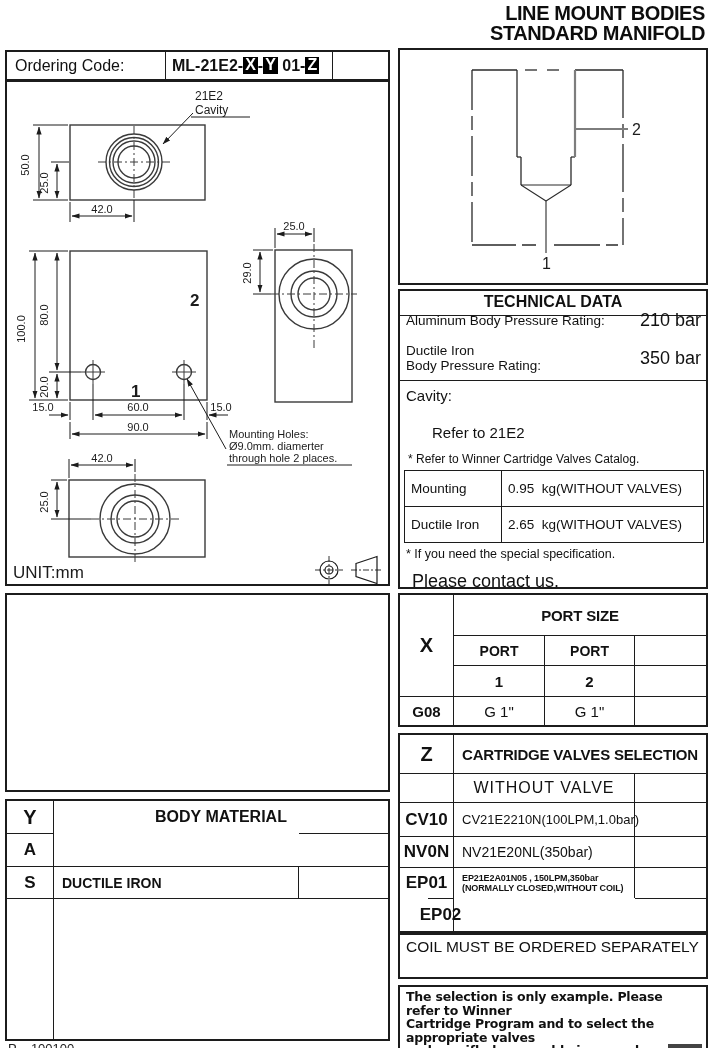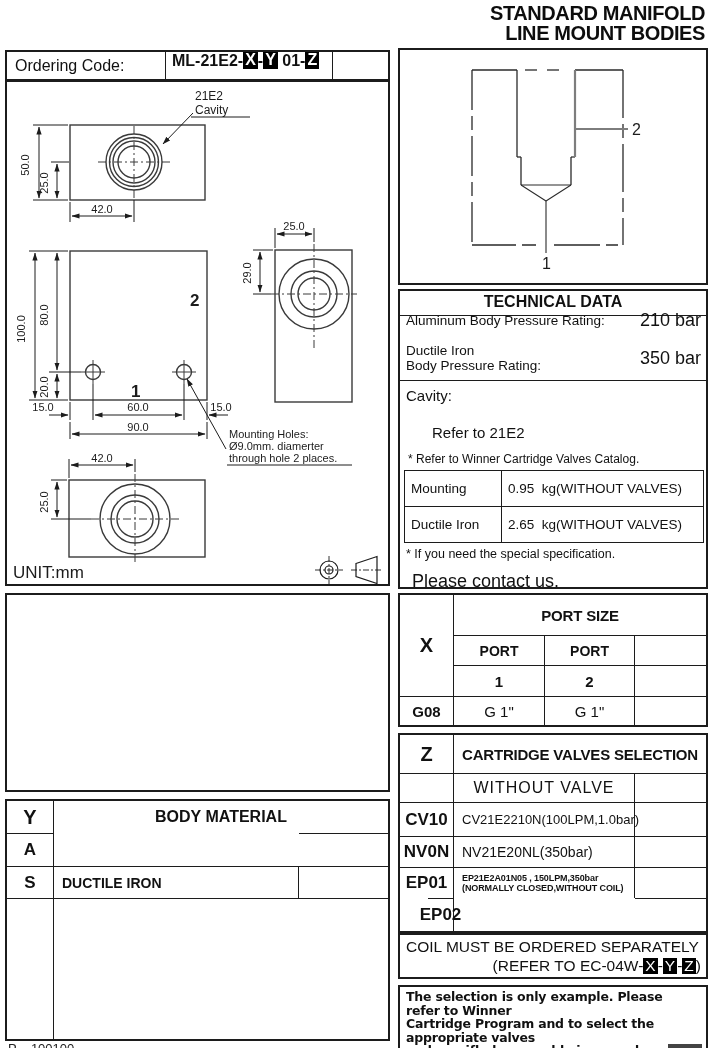--- a/index.html
+++ b/index.html
@@ -8,21 +8,21 @@
   .abs{position:absolute;}
   .box{position:absolute;border:2px solid #1c1c1c;box-sizing:border-box;background:#fff;}
   svg text{font-family:"Liberation Sans","DejaVu Sans",sans-serif;fill:#1c1c1c;}
   .dimtxt{font-size:11px;}
   .inv{display:inline-block;background:#000;color:#fff;padding:0 2px;line-height:1.05;}
   
   .title{right:6px;text-align:right;font-weight:bold;font-size:20px;line-height:20px;letter-spacing:-0.4px;color:#0d0d0d;}
   
   .ord{left:5px;top:50px;width:385px;height:31px;display:flex;align-items:stretch;}
   .ord .lbl{width:150px;display:flex;align-items:center;padding-left:8px;font-size:16px;border-right:1.5px solid #1c1c1c;}
-  .ord .code{width:160px;display:flex;align-items:flex-start;padding-left:6px;font-size:16px;font-weight:bold;border-right:1.5px solid #1c1c1c;white-space:pre;}
+  .ord .code{width:160px;display:flex;align-items:center;padding-left:6px;font-size:16px;font-weight:bold;border-right:1.5px solid #1c1c1c;white-space:pre;}
   
   .td-title{left:0;top:2px;width:100%;text-align:center;font-weight:bold;font-size:16px;}
   .td-rule{position:absolute;left:0;width:100%;border-top:1.5px solid #1c1c1c;}
   .pr-row{position:absolute;left:6px;right:5px;display:flex;justify-content:space-between;align-items:center;}
   .pr-lbl{font-size:13.5px;line-height:15px;}
   .pr-val{font-size:18px;}
   .wtable{position:absolute;left:4px;top:179px;width:298px;border:1.5px solid #1c1c1c;}
   .wrow{display:flex;height:35px;}
   .wrow+.wrow{border-top:1px solid #1c1c1c;}
   .wmat{width:90px;border-right:1px solid #1c1c1c;display:flex;align-items:center;padding-left:6px;font-size:13.5px;}
@@ -46,22 +46,22 @@
   .selnote{left:398px;top:985px;width:310px;height:70px;padding:3px 6px;font-weight:bold;font-size:12.5px;line-height:13.5px;letter-spacing:-0.2px;font-family:"DejaVu Sans","Liberation Sans",sans-serif;}
   .footer-left{left:8px;top:1041px;font-size:13px;color:#222;white-space:pre;}
   .frag{position:absolute;background:#444;}
 </style>
 </head>
 <body>
 
 <div id="page">
 
   <div class="abs title" style="top:3px;">
+    <div>LINE MOUNT BODIES</div>
     <div>STANDARD MANIFOLD</div>
-    <div>LINE MOUNT BODIES</div>
   </div>
 
   <div class="box ord">
     <div class="lbl">Ordering Code:</div>
     <div class="code"><span>ML-21E2-</span><span class="inv">X</span><span>-</span><span class="inv">Y</span><span> 01-</span><span class="inv">Z</span></div>
     <div style="flex:1"></div>
   </div>
 
   <div class="box" style="left:5px;top:80px;width:385px;height:506px;">
     <svg width="381" height="502" viewBox="0 0 381 502">
@@ -289,21 +289,20 @@
       </div>
     </div>
     <div class="c bt" style="grid-row:5;grid-column:3;"></div>
 
     <div class="c br bt codecell" style="grid-row:6;grid-column:1;margin-left:28px;">EP02</div>
     <div class="c bt" style="grid-row:6;grid-column:3;"></div>
   </div>
 
   <div class="box coil">
     <div class="l1">COIL MUST BE ORDERED SEPARATELY</div>
-    <div class="l2"><span>(REFER TO EC-04W-</span><span class="inv">X</span><span>-</span><span class="inv">Y</span><span>-</span><span class="inv">Z</span><span>)</span></div>
   </div>
 
   <div class="box selnote">
     <div>The selection is only example. Please refer to Winner</div>
     <div>Cartridge Program and to select the appropriate valves</div>
     <div>and maniflods assembly in accordance with request</div>
 
   </div>
 
   <div class="grid" style="left:5px;top:799px;width:385px;height:242px;grid-template-columns:47px 245px 1fr;grid-template-rows:32px 33px 32px 1fr;">

